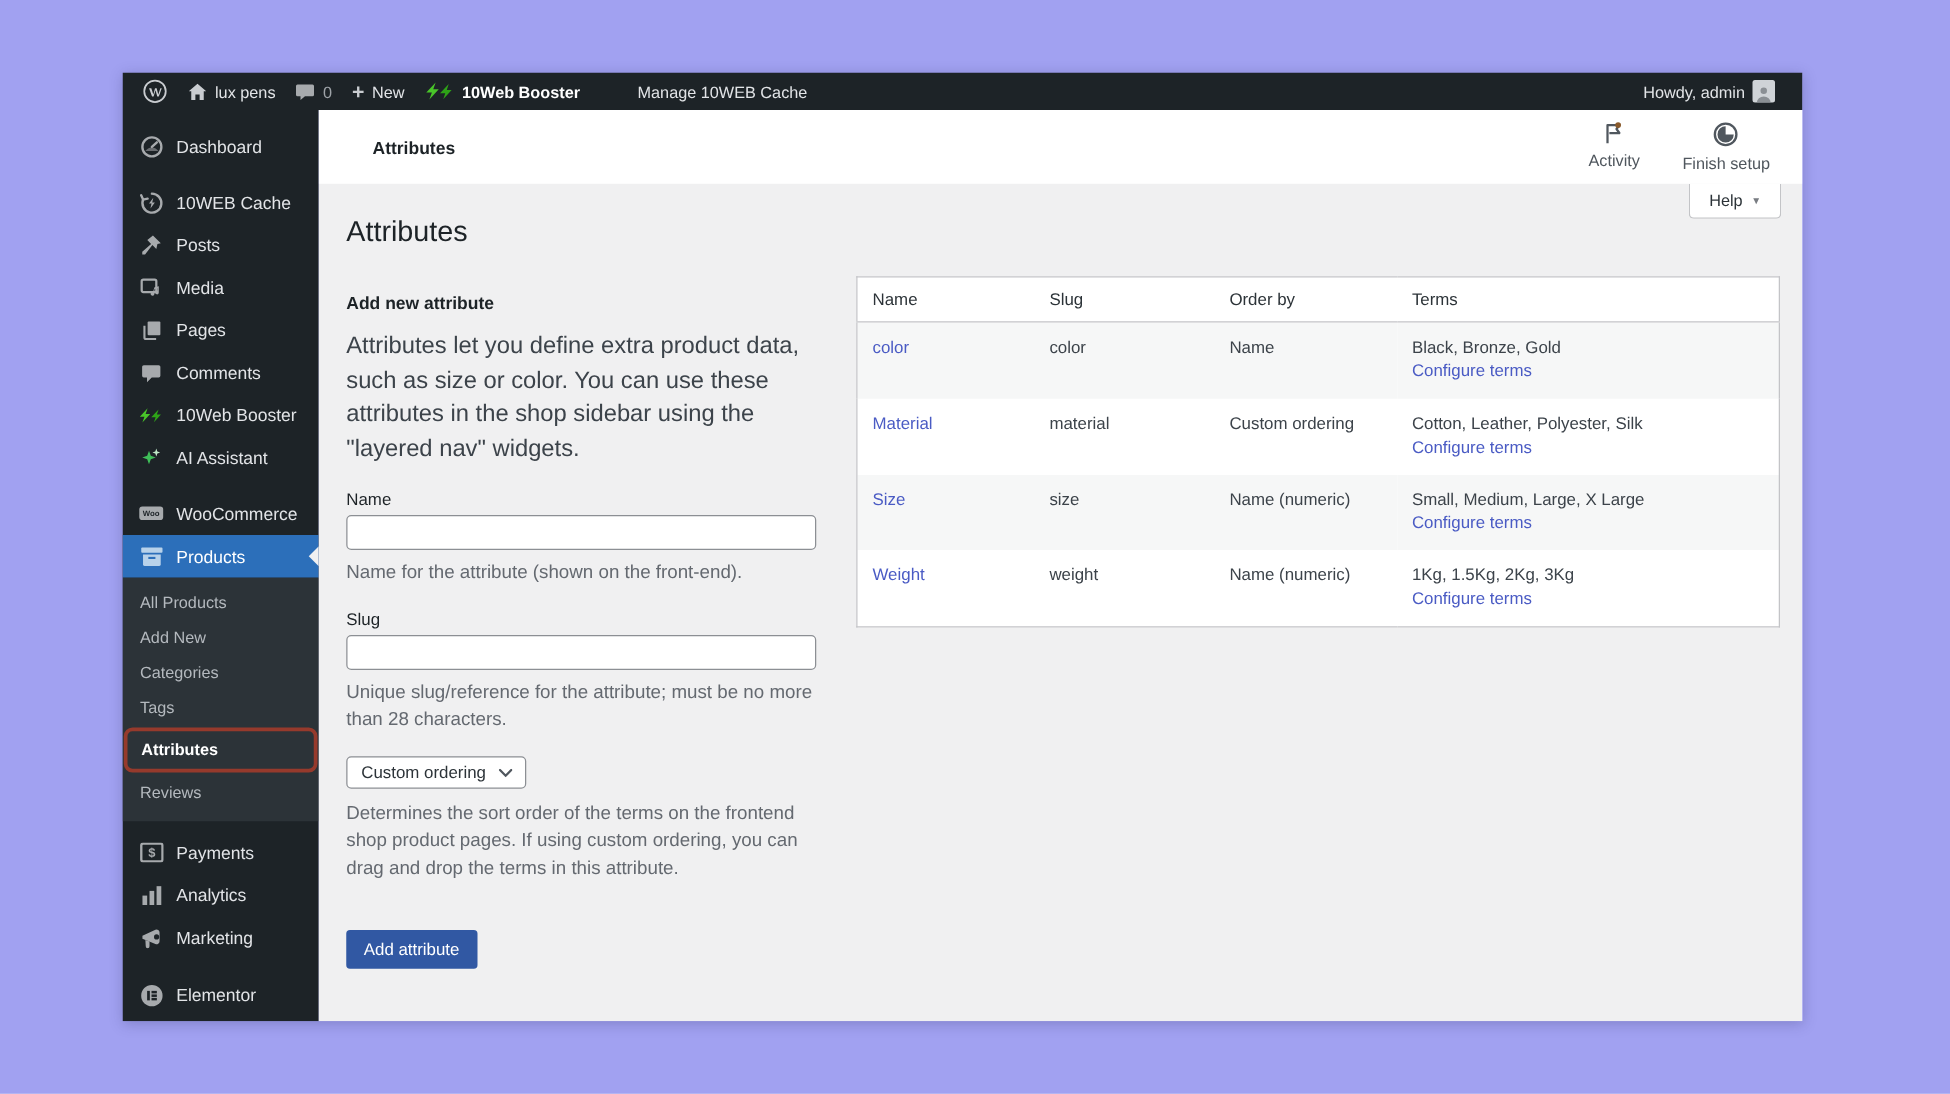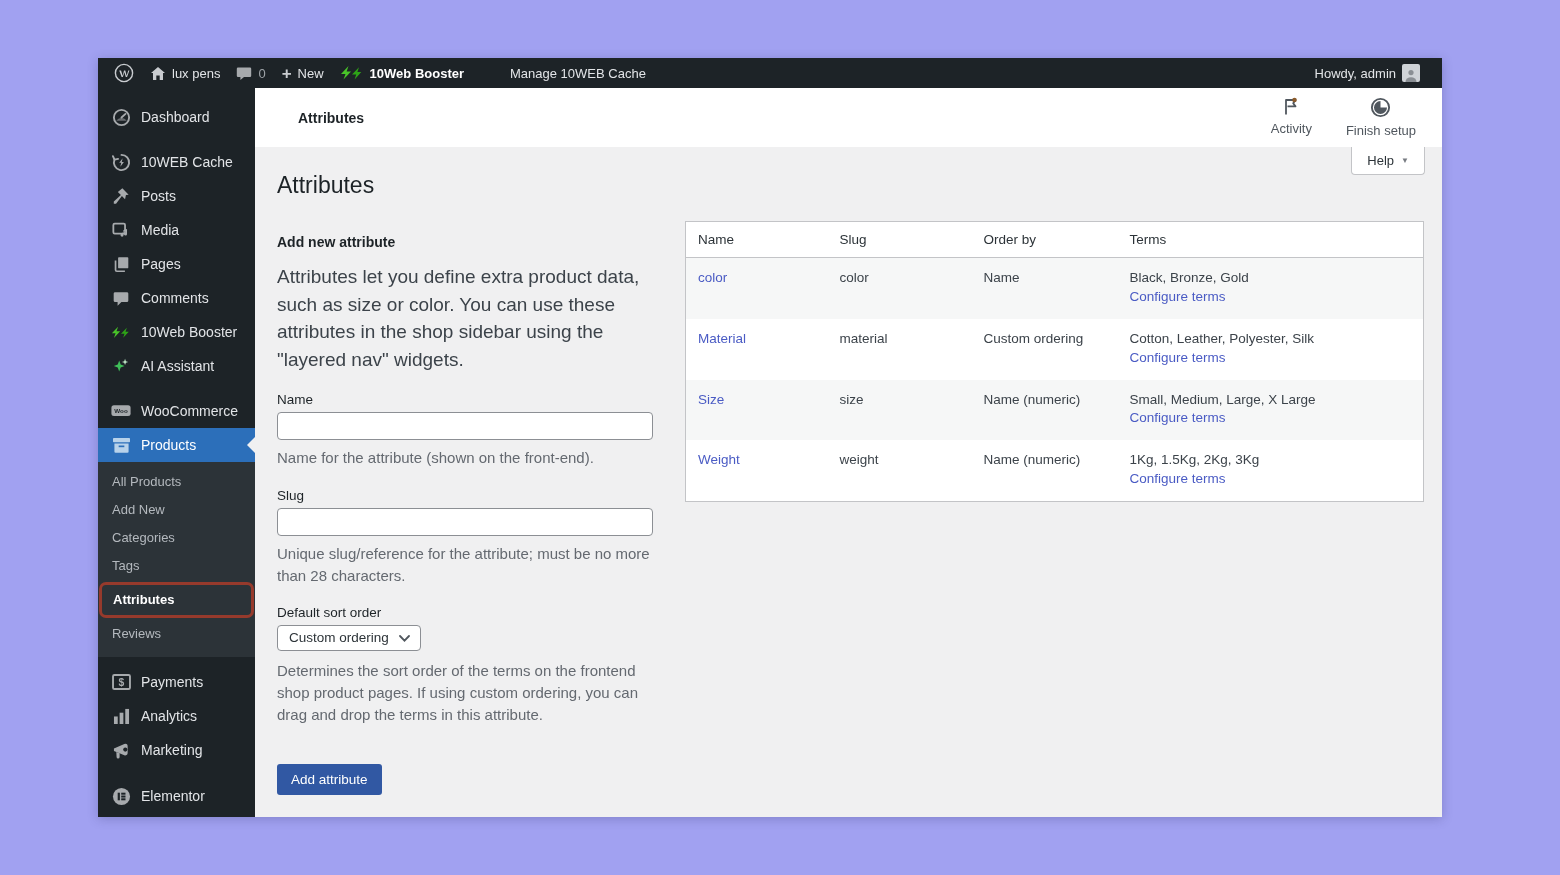--- a/index.html
+++ b/index.html
@@ -367,21 +367,20 @@
 
             <label class="field-label">Name</label>
             <input class="text-input" type="text" value="" style="">
             <p class="field-help">Name for the attribute (shown on the front-end).</p>
 
             <label class="field-label">Slug</label>
             <input class="text-input" type="text" value="" style="">
             <p class="field-help">Unique slug/reference for the attribute; must be no more than 28 characters.</p>
 
 
-            <label class="field-label">Default sort order</label>
             <div class="select">
               <span>Custom ordering</span>
               <span>
                 <svg width="11" height="7" viewBox="0 0 11 7">
                     <path d="M1 1 L5.5 5.6 L10 1" fill="none" stroke="#50575e" stroke-width="1.8" stroke-linecap="round"></path>
                   </svg>
               </span>
             </div>
             <p class="field-help" style="margin-top:9px;">Determines the sort order of the terms on the frontend shop product pages. If using custom ordering, you can drag and drop the terms in this attribute.</p>
 

